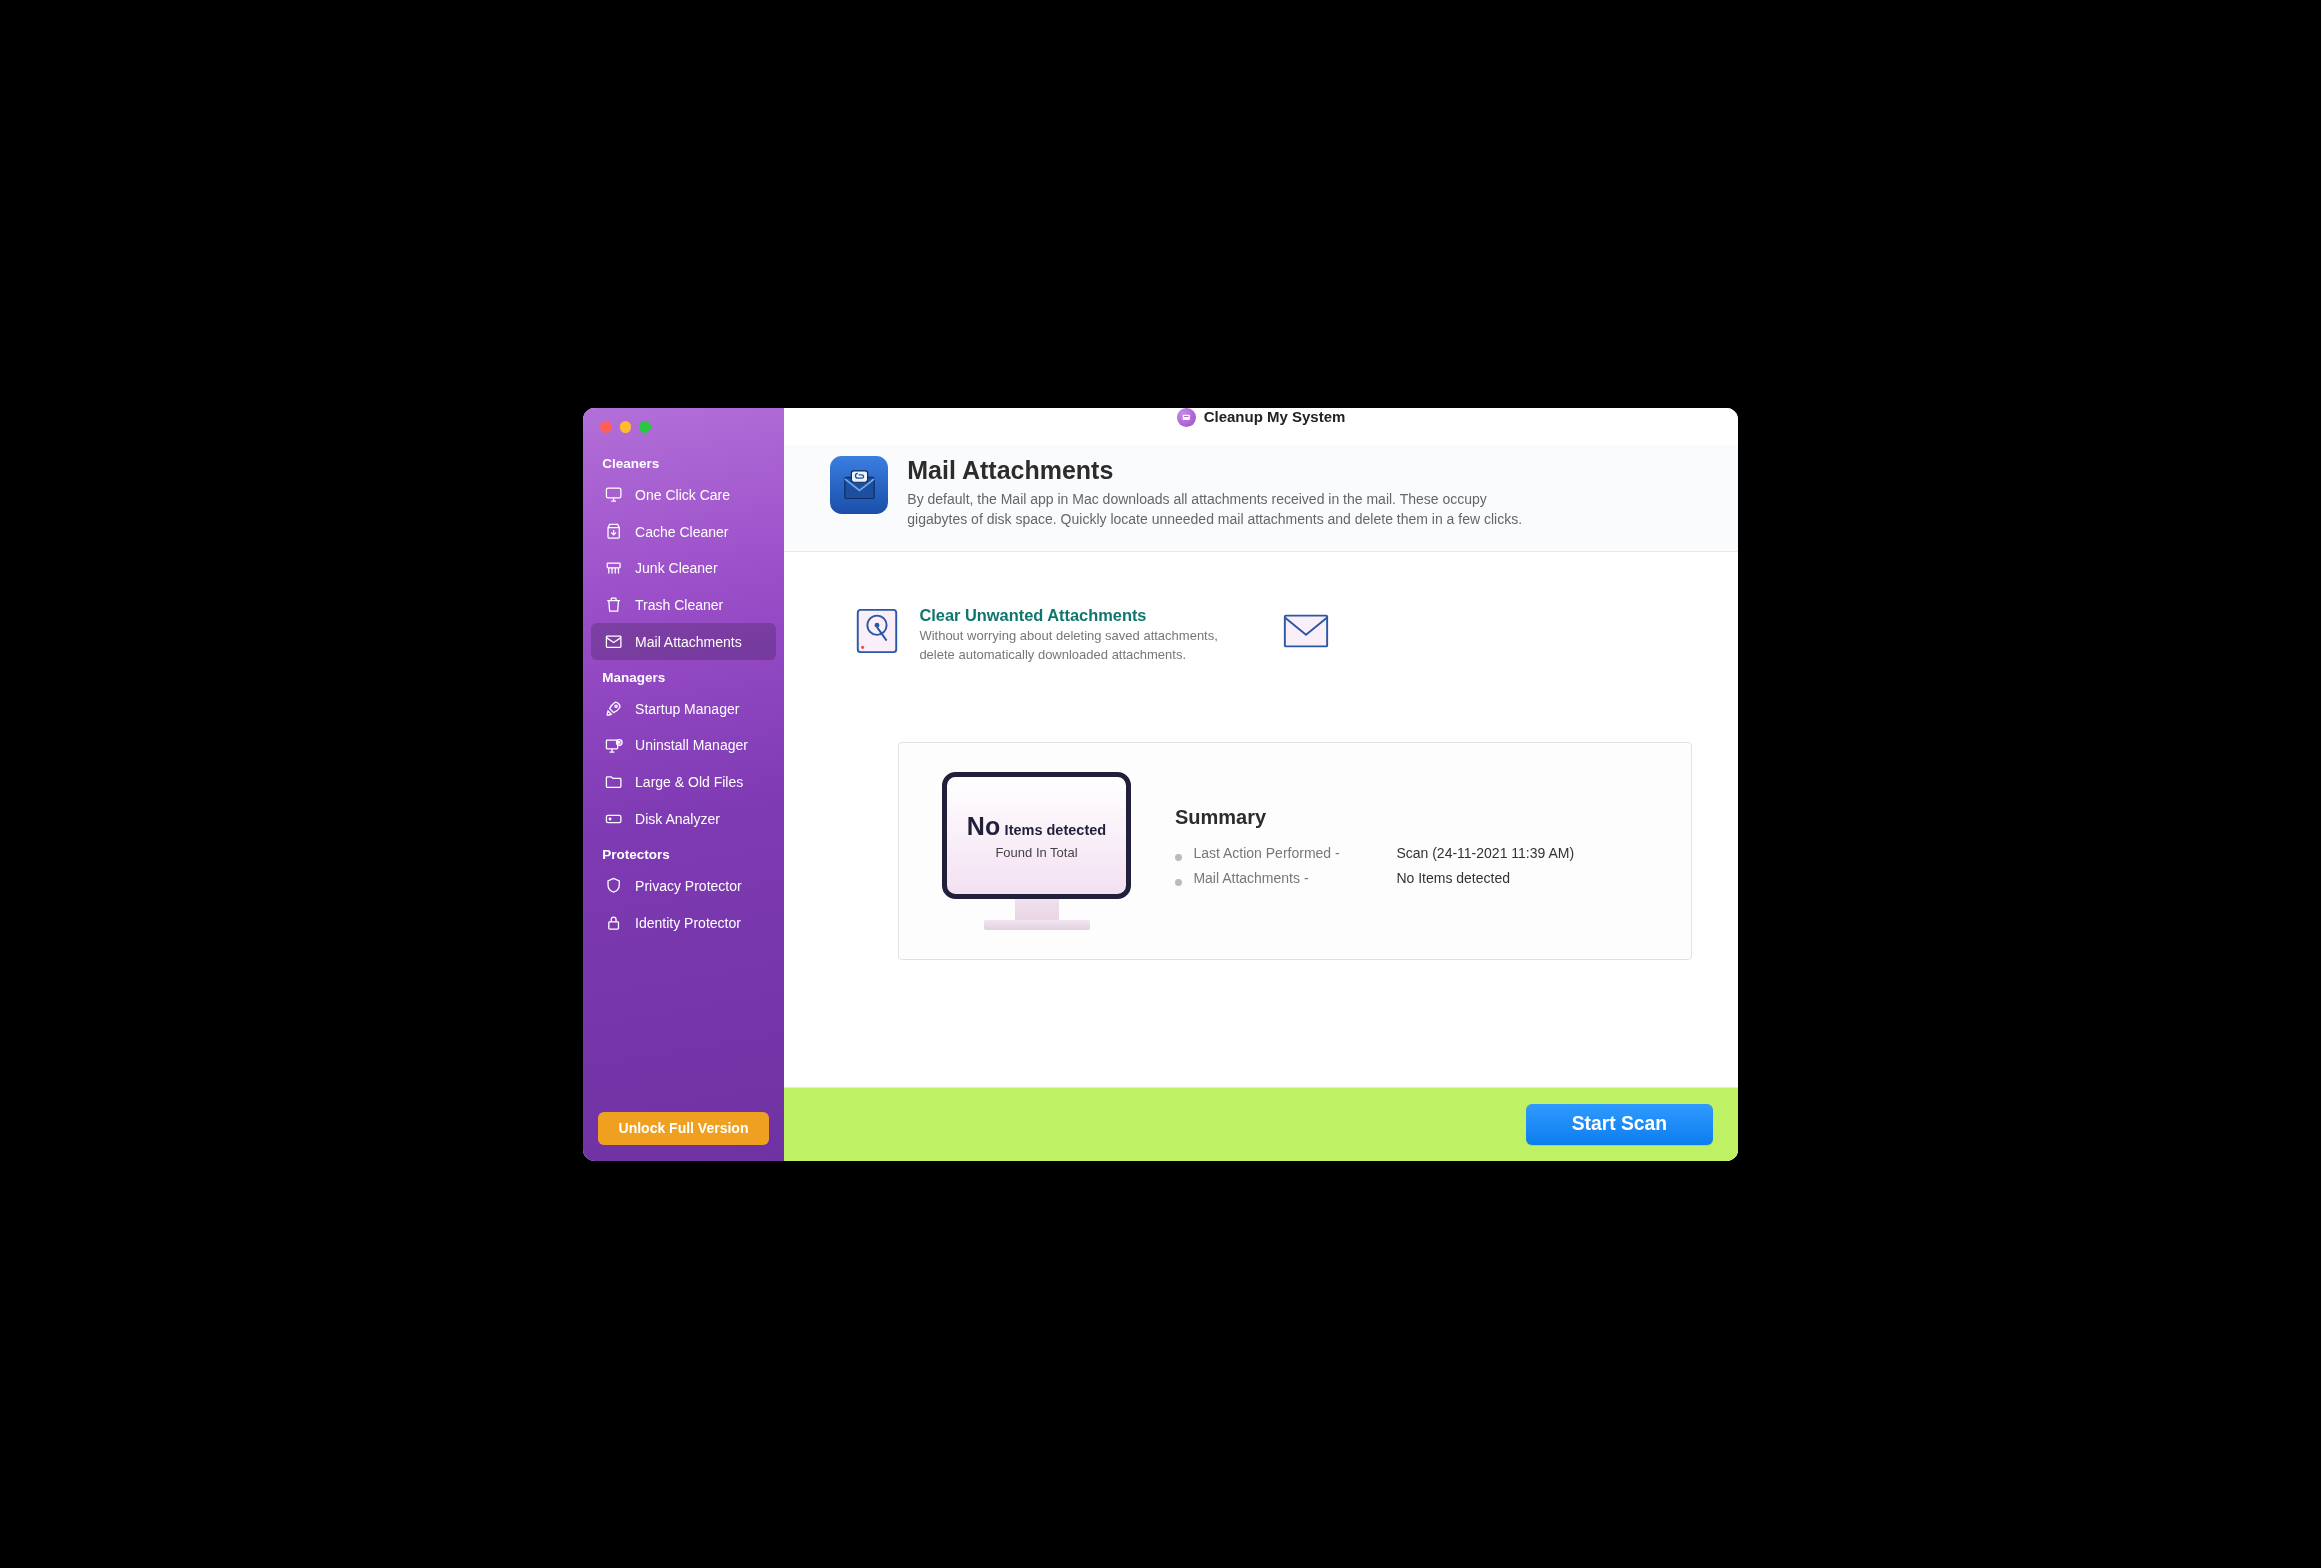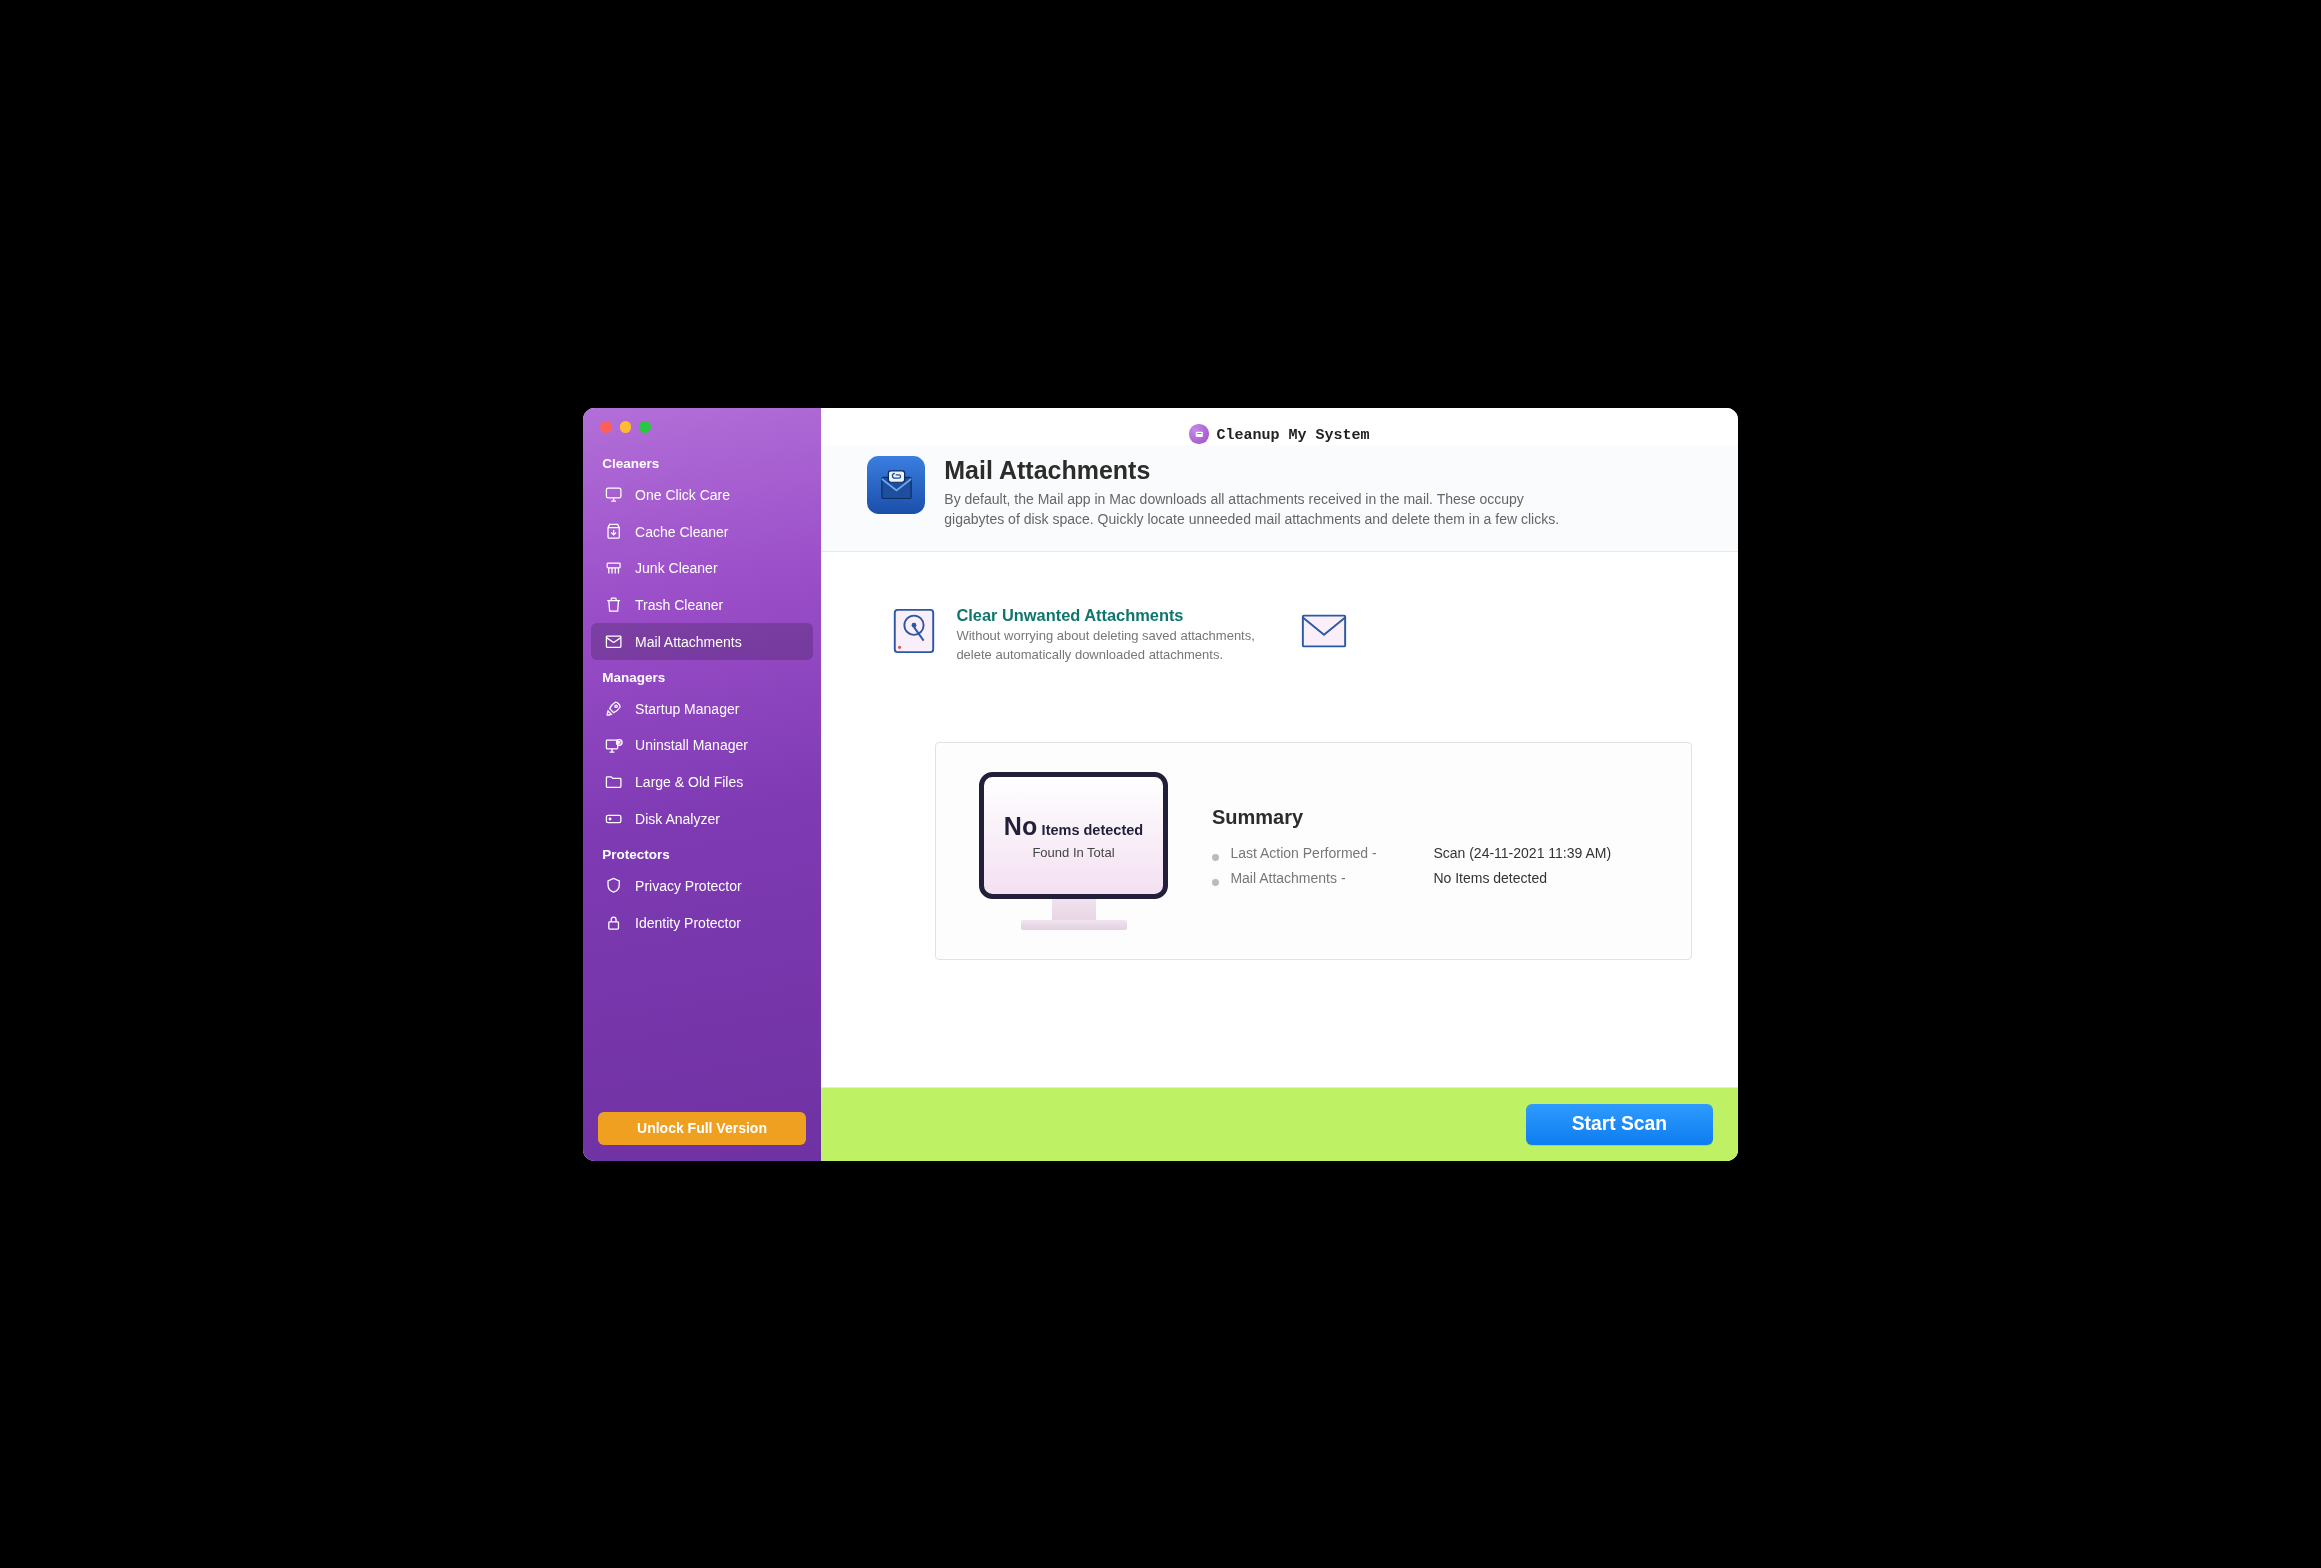--- a/index.html
+++ b/index.html
@@ -16,21 +16,21 @@
     height: 753px;
     background: #fff;
     border-radius: 11.6px;
     overflow: hidden;
     display: flex;
     box-shadow: 0 19.3px 58px rgba(0,0,0,0.5);
     position: relative;
   }
   
   .sidebar {
-    width: 238px;
+    width: 201px;
     height: 100%;
     background: linear-gradient(170deg, #b36fd8 0%, #9b4fc9 25%, #7e3ab3 55%, #6f32a2 100%);
     display: flex;
     flex-direction: column;
     padding: 13.5px 0 15.4px 0;
     color: #fff;
   }
   .traffic-lights {
     display: flex;
     gap: 7.7px;
@@ -91,25 +91,24 @@
   
   .main {
     flex: 1;
     display: flex;
     flex-direction: column;
     background: #fff;
   }
   .titlebar {
     height: 37px;
     display: flex;
-    align-items: flex-end;
+    align-items: flex-start;
     justify-content: center;
     gap: 7.7px;
     border-bottom: 1px solid #eee0;
-    font-family: Liberation Mono, monospace;
   }
   .app-badge {
     width: 19.3px;
     height: 19.3px;
     border-radius: 50%;
     background: radial-gradient(circle at 30% 30%, #c888e8, #9a4fc8);
     display:flex; align-items:center; justify-content:center;
   }
   .app-badge svg { width:10.6px; height:10.6px; }
   .app-title { font-weight: 700; font-size: 15px; color:#222; }

